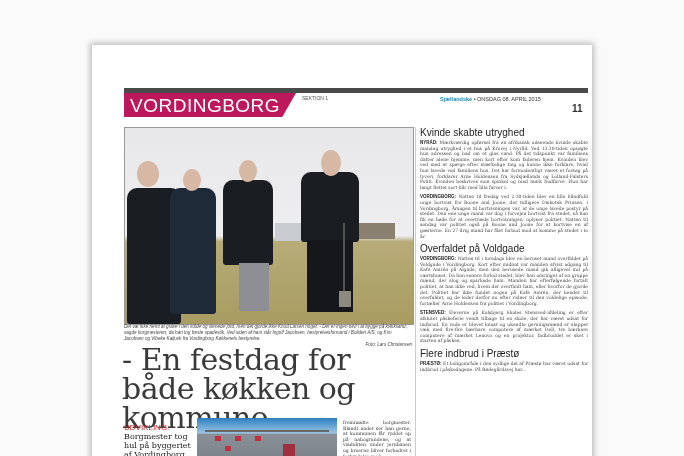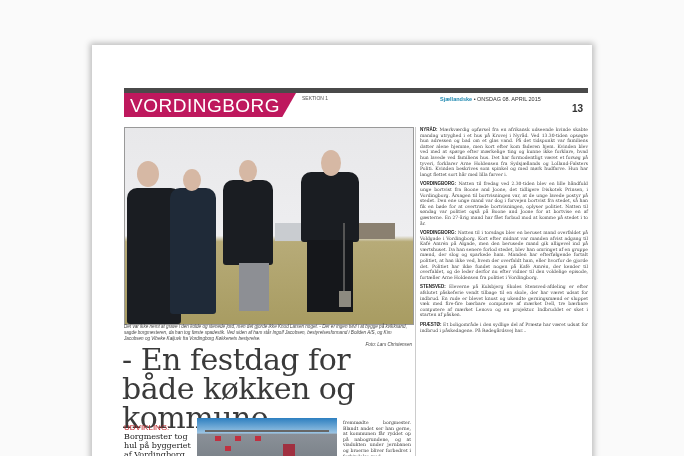--- a/index.html
+++ b/index.html
@@ -33,21 +33,21 @@
 </head>
 <body>
 
 <div class="page"></div>
 <div class="topbar"></div>
 <div class="tag">
     <span>VORDINGBORG</span>
   </div>
 <div class="section">SEKTION 1</div>
 <div class="masthead"><span class="brand">Sjællandske</span> <span>• ONSDAG 08. APRIL 2015</span></div>
-<div class="pagenum">13</div>
+<div class="pagenum">11</div>
 
 <div class="photo">
   <div class="building" style="left:150px;top:95px;width:40px;height:18px;background:#c9ccd0;"></div>
   <div class="building" style="left:225px;top:95px;width:45px;height:16px;background:#8a8070;"></div>
   <div class="person" style="left:2px;top:60px;width:54px;height:136px;"></div>
   <div class="head" style="left:12px;top:33px;width:22px;height:26px;"></div>
   <div class="person" style="left:45px;top:60px;width:46px;height:126px;background:#1f2a38;"></div>
   <div class="head" style="left:58px;top:41px;width:18px;height:22px;"></div>
   <div class="person" style="left:98px;top:52px;width:50px;height:85px;"></div>
   <div class="person" style="left:114px;top:135px;width:30px;height:48px;background:#8d8f94;border-radius:0;"></div>
@@ -79,27 +79,30 @@
   <div style="position:absolute;left:28px;top:28px;width:6px;height:5px;background:#c03040;"></div>
   <div style="position:absolute;left:86px;top:26px;width:12px;height:12px;background:#a03040;"></div>
 </div>
 
 <div class="body2">fremmødte borgmester. Blandt andet ser han gerne, at kommunen får ryddet op på nabogrundene, og at viadukten under jernbanen og broerne bliver forbedret i forbindelse med...</div>
 
 <div class="divider"></div>
 
 <div class="col">
   <div class="art">
+    <h3>Kvinde skabte utryghed</h3>
     <p><span class="lk">NYRÅD:</span> <span>Mærkværdig opførsel fra en afrikansk udseende kvinde skabte mandag utryghed i et hus på Krovej i Nyråd. Ved 13.30-tiden opsøgte hun adressen og bad om et glas vand. På det tidspunkt var familiens datter alene hjemme, men kort efter kom faderen hjem. Kvinden blev ved med at spørge efter mærkelige ting og kunne ikke forklare, hvad hun lavede ved familiens hus. Det har formodentligt været et forsøg på tyveri, forklarer Arne Holdensen fra Sydsjællands og Lolland-Falsters Politi. Kvinden beskrives som spinkel og med mørk hudfarve. Hun har langt flettet sort hår med lilla farver i.</span></p>
   </div>
   <div class="art">
     <p><span class="lk">VORDINGBORG:</span> <span>Natten til fredag ved 2.30-tiden blev en lille håndfuld unge bortvist fra Boone and Joone, det tidligere Diskotek Prinsen, i Vordingborg. Årsagen til bortvisningen var, at de unge lavede postyr på stedet. Den ene unge mand var dog i forvejen bortvist fra stedet, så han fik en bøde for at overtræde bortvisningen, oplyser politiet. Natten til søndag var politiet også på Boone and Joone for at bortvise en af gæsterne. En 27-årig mand har fået forbud mod at komme på stedet i to år.</span></p>
   </div>
   <div class="art">
+    <h3>Overfaldet på Voldgade</h3>
     <p><span class="lk">VORDINGBORG:</span> <span>Natten til i torsdags blev en beruset mand overfaldet på Voldgade i Vordingborg. Kort efter midnat var manden afvist adgang til Kafé Amrén på Algade, men den berusede mand gik alligevel ind på værtshuset. Da han senere forlod stedet, blev han omringet af en gruppe mænd, der slog og sparkede ham. Manden har efterfølgende fortalt politiet, at han ikke ved, hvem der overfaldt ham, eller hvorfor de gjorde det. Politiet har ikke fundet nogen på Kafé Amrén, der kender til overfaldet, og de leder derfor nu efter vidner til den voldelige episode, fortæller Arne Holdensen fra politiet i Vordingborg.</span></p>
   </div>
   <div class="art">
     <p><span class="lk">STENSVED:</span> <span>Eleverne på Kulsbjerg Skoles Stensved-afdeling er efter afslutet påskeferie vendt tilbage til en skole, der har været udsat for indbrud. En rude er blevet knust og ukendte gerningsmænd er sluppet væk med fire-fire bærbare computere af mærket Dell, tre bærbare computere af mærket Lenovo og en projektor. Indbruddet er sket i starten af påsken.</span></p>
   </div>
   <div class="art">
+    <h3>Flere indbrud i Præstø</h3>
     <p><span class="lk">PRÆSTØ:</span> <span>Et boligområde i den sydlige del af Præstø har været udsat for indbrud i påskedagene. På Rødegårdsvej har...</span></p>
   </div>
 </div>
 
 </body></html>

